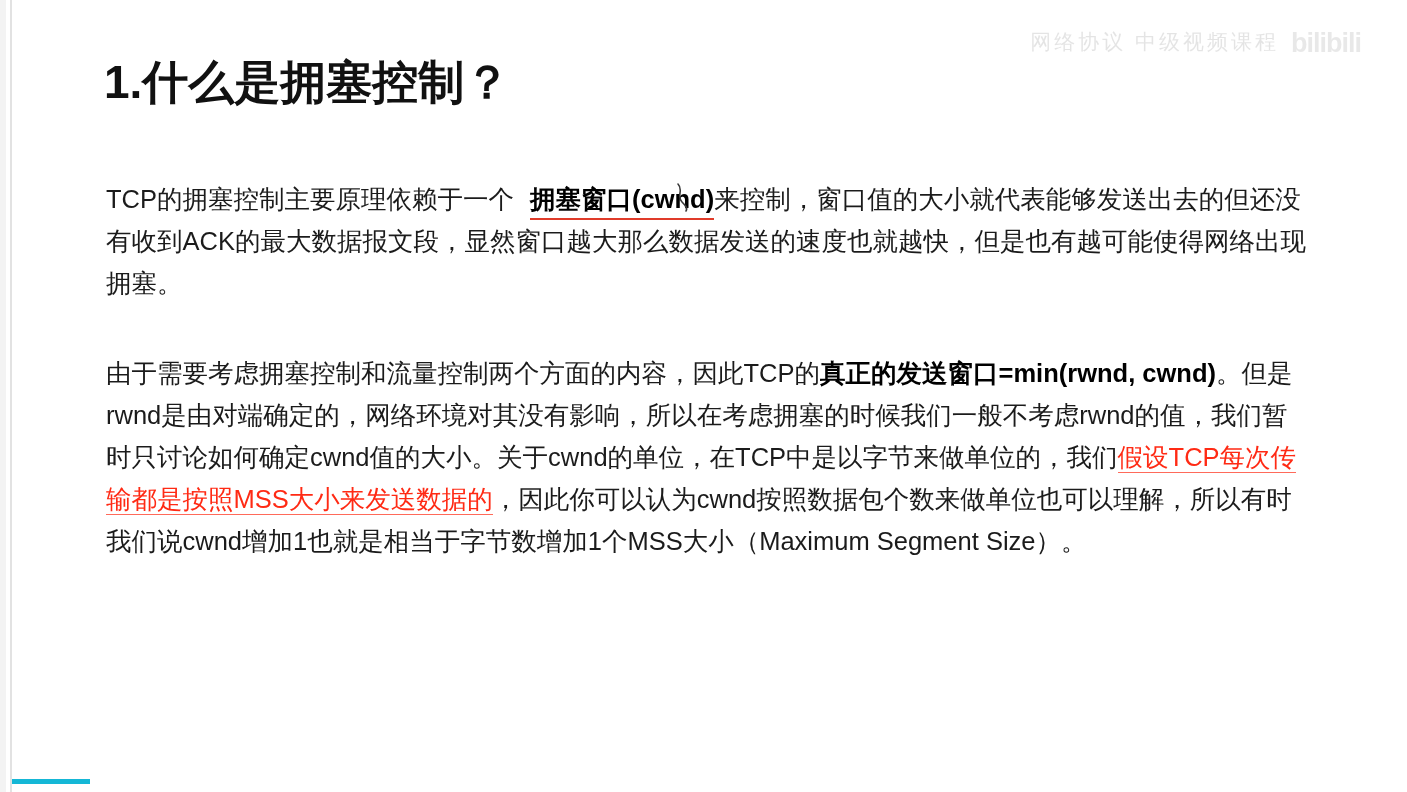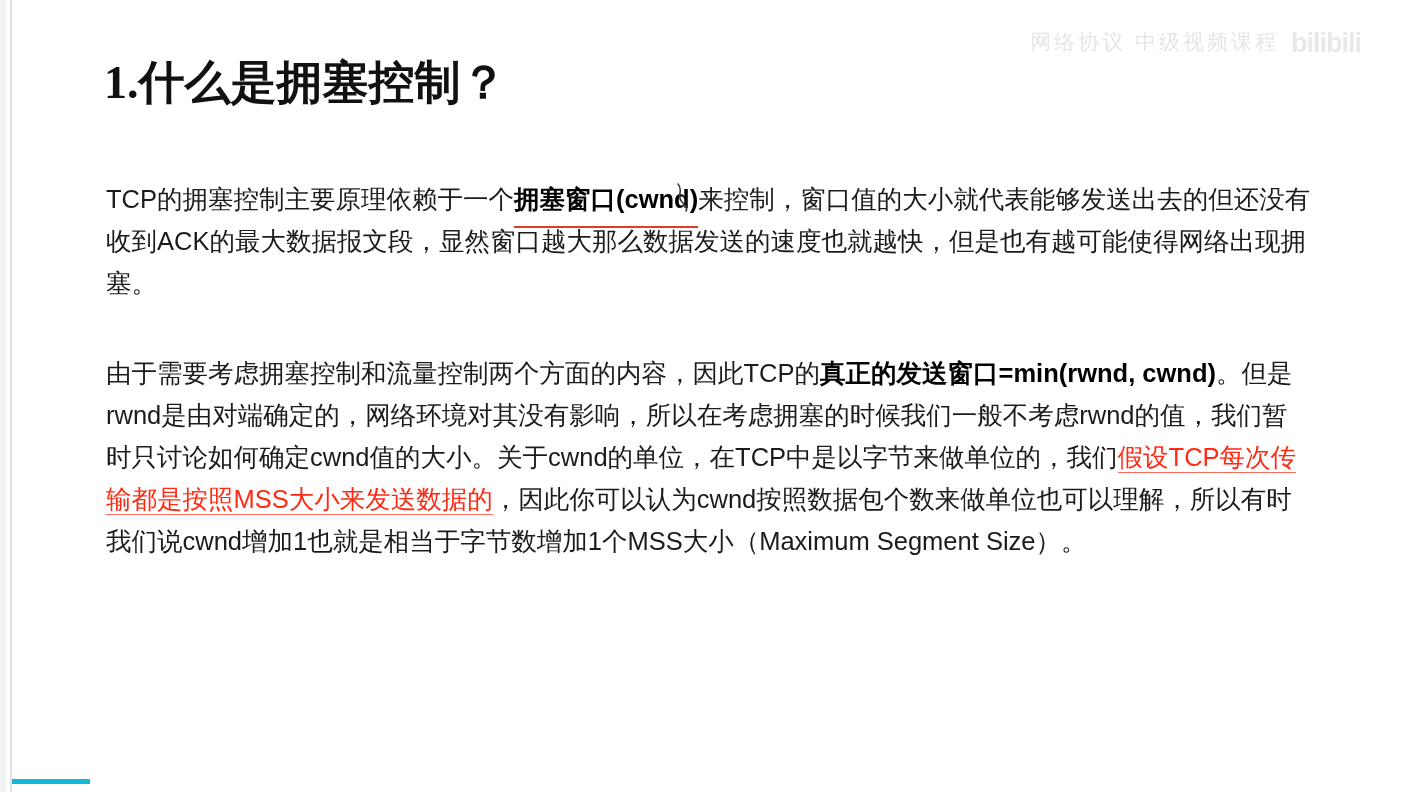--- a/index.html
+++ b/index.html
@@ -50,40 +50,40 @@
   }
   #title {
     position: absolute;
     left: 104px;
     top: 52px;
     font-size: 46px;
     font-weight: bold;
     color: #111111;
     letter-spacing: 0px;
     white-space: nowrap;
-    font-family: Liberation Serif, serif;
   }
   .para {
     position: absolute;
     left: 106px;
     width: 1205px;
     font-size: 25.5px;
     line-height: 42px;
     color: #1b1b1b;
     text-align: left;
   }
   #para1 { top: 178px; }
   #para2 { top: 352px; }
 
   .b { font-weight: bold; color: #000; margin-top: 16px; }
   .underline-red {
     font-weight: bold;
     color: #000;
     border-bottom: 2px solid #e03b2a;
-    padding-bottom: 13px;
+    padding-bottom: 5px;
+    margin-left: 16px;
   }
   .underline-thin {
     color: #ff2a14;
     border-bottom: 1.5px solid #ff6a5a;
     padding-bottom: 1px;
   }
   
   #squiggle {
     position: absolute;
     left: 672px;

